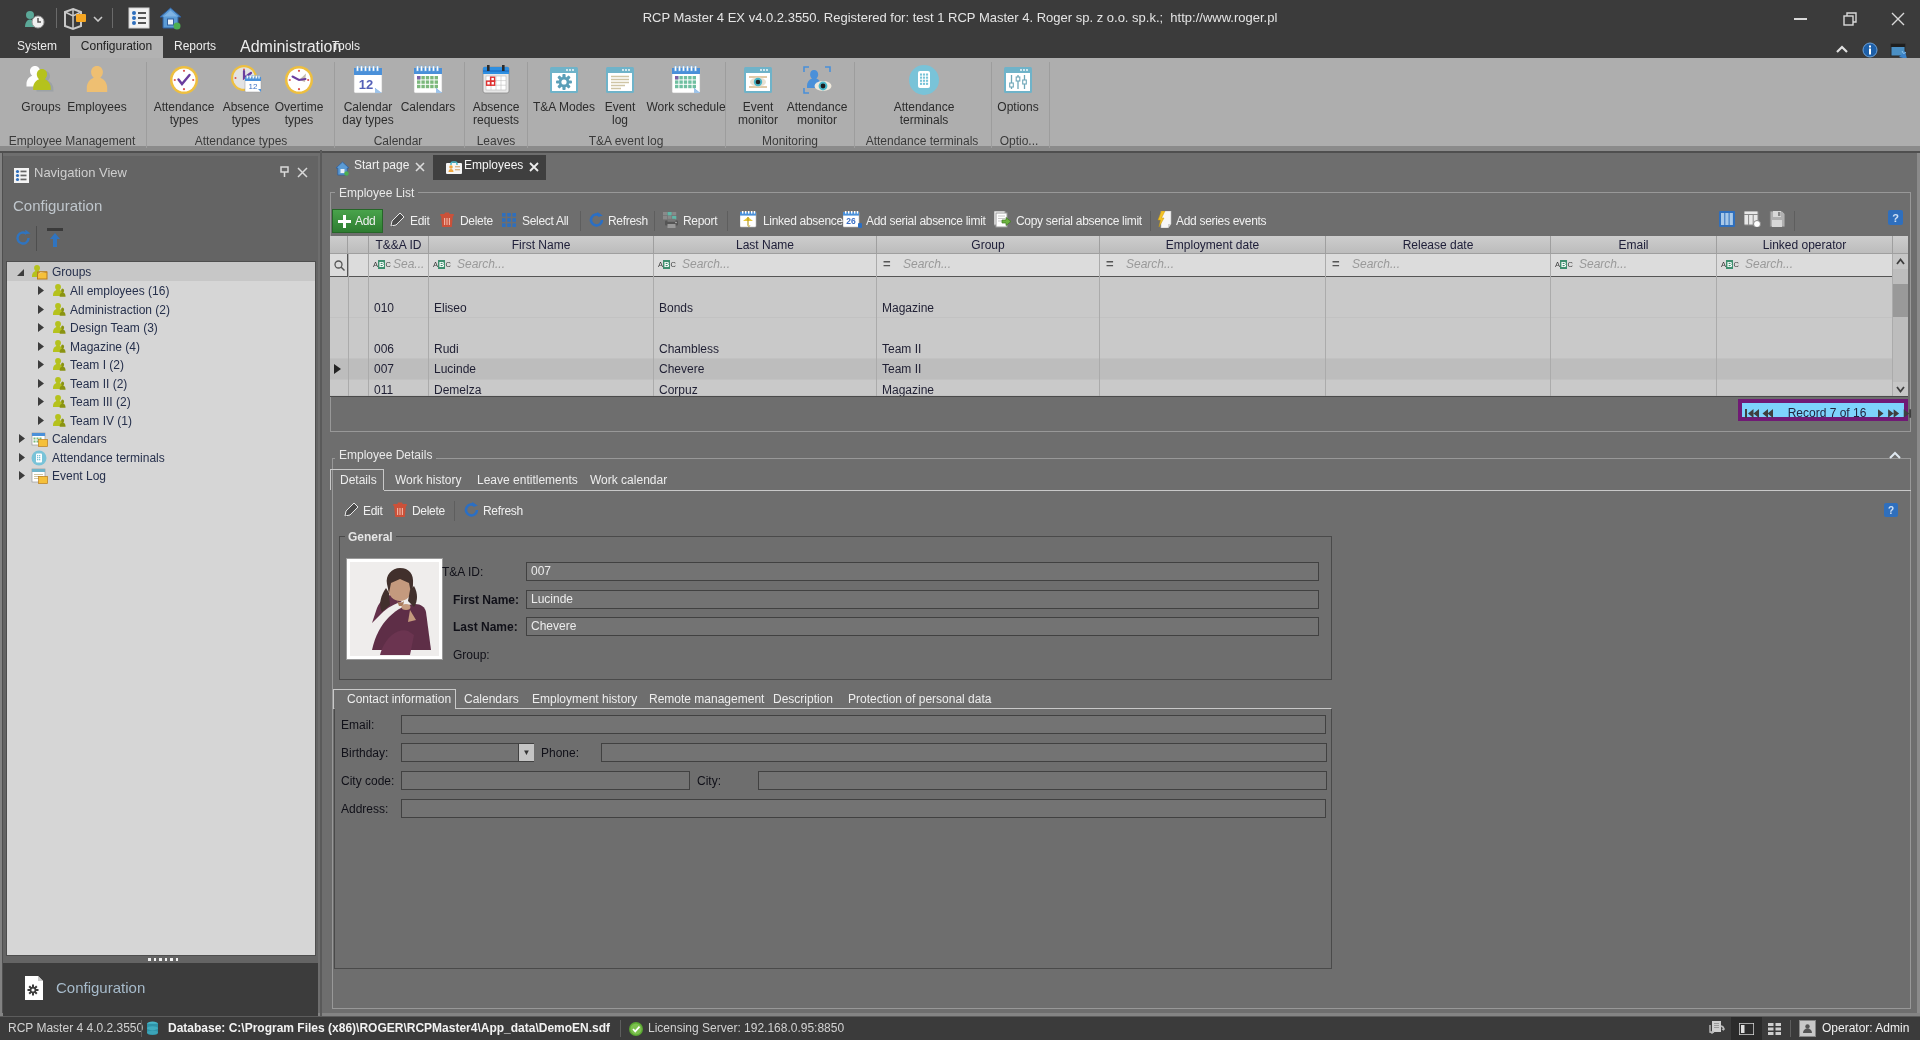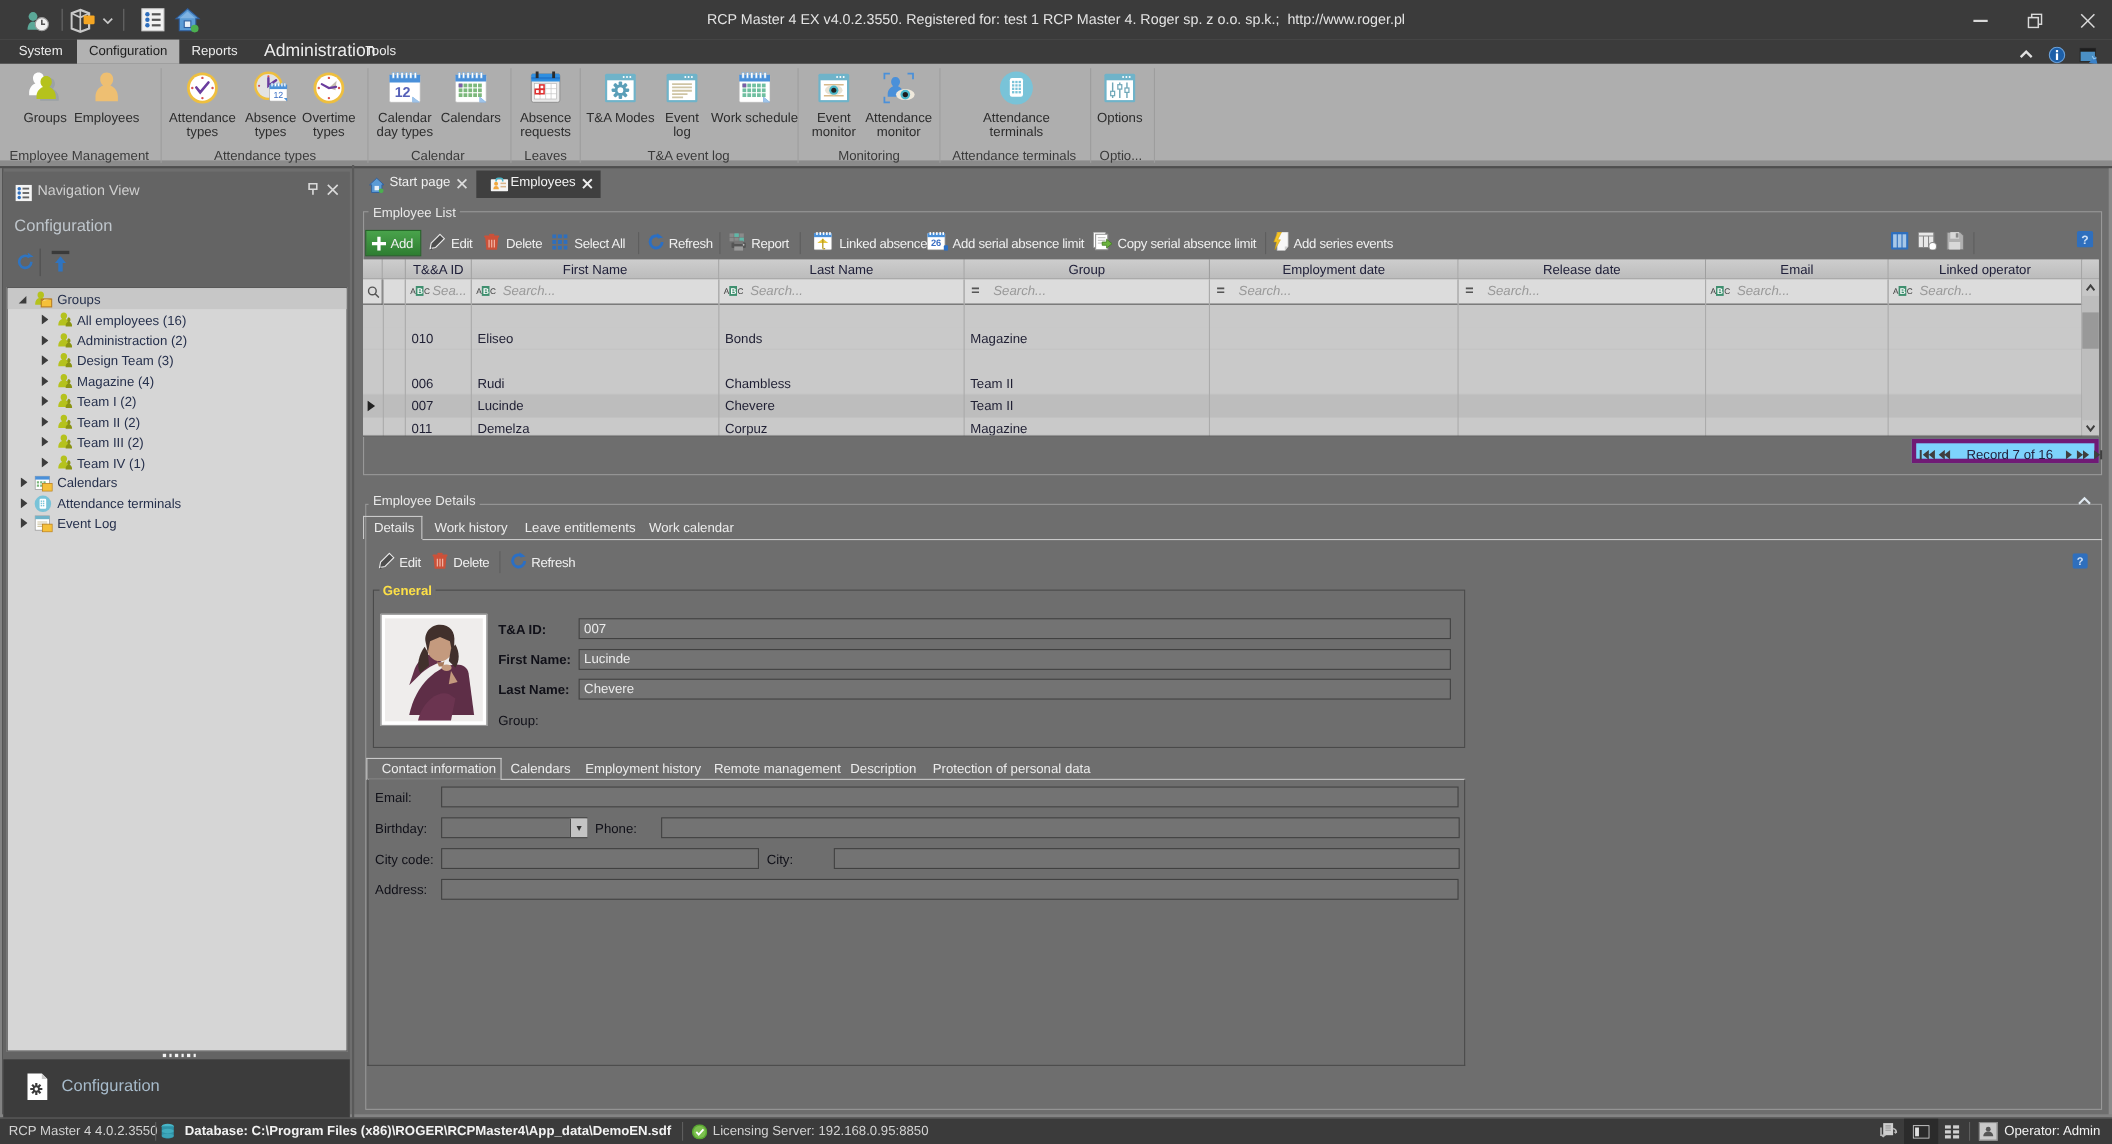--- a/index.html
+++ b/index.html
@@ -878,38 +878,38 @@
         <path d="M13 8a5.5 5.5 0 1 1-2-4.3" fill="none" stroke="#2b6fc4" stroke-width="2.6"></path>
         <path d="M10.2 0l1.2 5l4.6-1z" fill="#2b6fc4" transform="translate(-2.2 -.2)"></path>
       </svg>
     <div class="tbtxt" style="left:161px;top:349px">Refresh</div>
     <svg class="abs" style="left:1562px;top:353px" width="14" height="14" viewBox="0 0 14 14">
         <rect width="14" height="14" rx="2" fill="#2f6fbd"></rect>
         <text x="7" y="11" font-size="10" font-weight="bold" fill="#cfe0f5" text-anchor="middle" font-family="Liberation Sans">?</text>
       </svg>
 
     <div class="abs" style="left:17px;top:386px;width:993px;height:144px;border:1px solid #4a4a4a"></div>
-    <div class="abs" style="left:23px;top:380px;background:#6e6e6e;padding:0 3px;font-size:12px;font-weight:bold;color:#fde047">General</div>
+    <div class="abs" style="left:23px;top:380px;background:#6e6e6e;padding:0 3px;font-size:12px;font-weight:bold;color:#e5e5e5">General</div>
 
     <div class="abs" style="left:24px;top:408px;width:97px;height:102px;background:#fff;border:1px solid #9a9a9a">
       <svg width="89" height="94" style="position:absolute;left:3px;top:3px" viewBox="0 0 89 94">
         <rect width="89" height="94" fill="#efedec"></rect>
         <path d="M22 88c3-14 9-25 17-33c8-8 18-13 26-13c6 0 10 3 11 8l5 38z" fill="#5e2e47"></path>
         <path d="M30 93c2-8 6-15 12-20c5-4 11-6 16-4l6 4l-4 20z" fill="#6b3450"></path>
         <path d="M52 40c-7 1-15 6-21 12l-9 9l5-15c3-7 8-12 14-13z" fill="#63304a"></path>
         <ellipse cx="50" cy="26" rx="12" ry="13" fill="#c49a7e"></ellipse>
         <path d="M37 22c-2-9 5-16 13-16c9 0 14 6 13 16c0 6-2 9-2 9l-2-10l-9-4l-9 4l-2 10z" fill="#41302c"></path>
         <path d="M36 26c-5 7-8 17-4 24l8-7l-1-12z" fill="#41302c"></path>
         <path d="M64 24c4 7 4 15 0 21l-6-6l2-11z" fill="#41302c"></path>
         <path d="M47 39c2 2 5 2 7 0l-1 5h-4z" fill="#a87a5c"></path>
         <ellipse cx="56" cy="45" rx="4.5" ry="3" fill="#c49a7e"></ellipse>
         <path d="M60 48l6 10l-8 2z" fill="#c49a7e"></path>
       </svg>
     </div>
-    <div class="flab" style="left:131px;top:415px;font-weight:bold">T&amp;A ID:</div>
+    <div class="flab" style="left:120px;top:415px;font-weight:normal">T&amp;A ID:</div>
     <div class="flab" style="left:131px;top:443px;font-weight:bold">First Name:</div>
     <div class="flab" style="left:131px;top:470px;font-weight:bold">Last Name:</div>
     <div class="flab" style="left:131px;top:498px">Group:</div>
     <div class="inp" style="left:204px;top:412px;width:793px;height:19px">007</div>
     <div class="inp" style="left:204px;top:440px;width:793px;height:19px">Lucinde</div>
     <div class="inp" style="left:204px;top:467px;width:793px;height:19px">Chevere</div>
 
     <div class="abs" style="left:11px;top:539px;width:123px;height:20px;border:1px solid #c9c9c9;border-bottom:none"></div>
     <div class="dtab" style="left:25px;top:542px">Contact information</div>
     <div class="dtab" style="left:142px;top:542px">Calendars</div>

